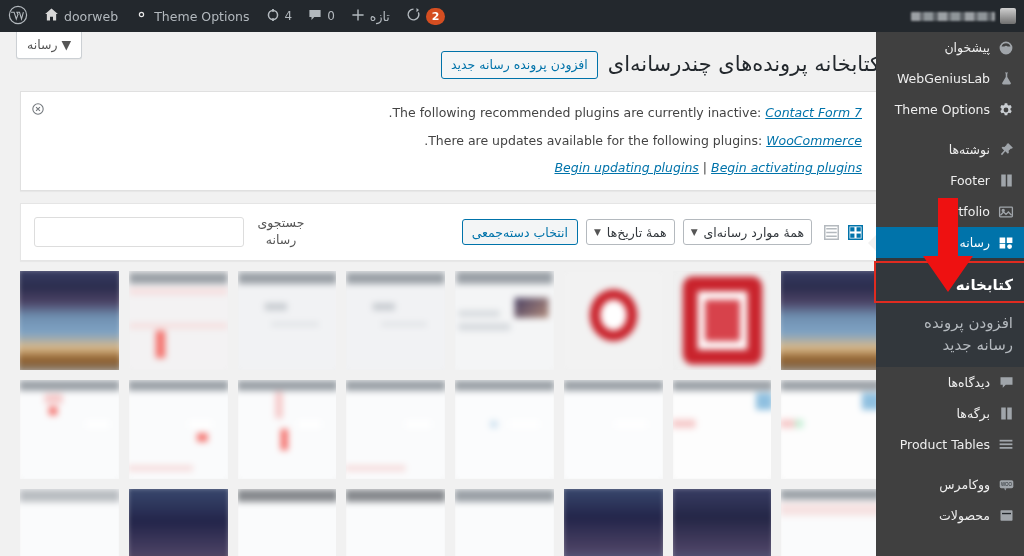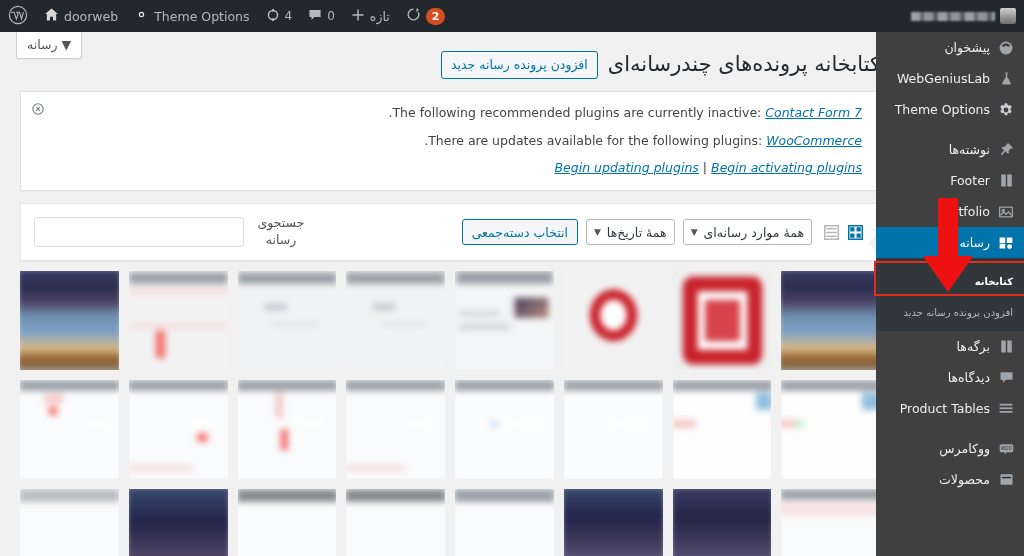--- a/index.html
+++ b/index.html
@@ -46,21 +46,21 @@
   .menu-item.current .m-ico { color: #fff; }
   .menu-item.current::after {
     content: ""; position: absolute; top: 50%; left: -8px;
     margin-top: -8px; border: 8px solid transparent;
     border-right-color: #f1f1f1; border-left: 0;
   }
   .menu-sep { height: 9px; }
   .submenu { background: #32373c; padding: 5px 0 7px; }
   .submenu .sub-item {
     padding: 12px 11px 4px 9px;
-    font-size: 10px;
+    font-size: 15px;
     color: #b4b9be;
     text-align: right;
     line-height: 1.45;
   }
   .submenu .sub-item.current { color: #fff; font-weight: bold; }
   .submenu .sub-item.highlighted { outline: 2px solid #e02b20; }
 
   
   .adminbar {
     position: absolute; top: 0; left: 0;
@@ -384,33 +384,33 @@
         <span>کتابخانه</span>
       </div>
       <div class="sub-item">
         <span>افزودن پرونده رسانه جدید</span>
       </div>
     </div>
 
     <div class="menu-item">
       <span class="m-ico">
         <svg width="15" height="15" viewBox="0 0 20 20" fill="#a0a5aa">
+            <path d="M2 3h16v10H9l-4 4v-4H2z"></path>
+          </svg>
+      </span>
+      <span class="m-label">دیدگاه‌ها</span>
+    </div>
+
+    <div class="menu-item">
+      <span class="m-ico">
+        <svg width="15" height="15" viewBox="0 0 20 20" fill="#a0a5aa">
             <path d="M3 2h6v16H3zM11 2h6v16h-6z"></path>
           </svg>
       </span>
       <span class="m-label">برگه‌ها</span>
-    </div>
-
-    <div class="menu-item">
-      <span class="m-ico">
-        <svg width="15" height="15" viewBox="0 0 20 20" fill="#a0a5aa">
-            <path d="M2 3h16v10H9l-4 4v-4H2z"></path>
-          </svg>
-      </span>
-      <span class="m-label">دیدگاه‌ها</span>
     </div>
 
     <div class="menu-item">
       <span class="m-ico">
         <svg width="16" height="16" viewBox="0 0 20 20" fill="#a0a5aa">
             <rect x="2" y="3.5" width="16" height="2.2"></rect>
             <rect x="2" y="8" width="16" height="2.2"></rect>
             <rect x="2" y="12.5" width="16" height="2.2"></rect>
           </svg>
       </span>

